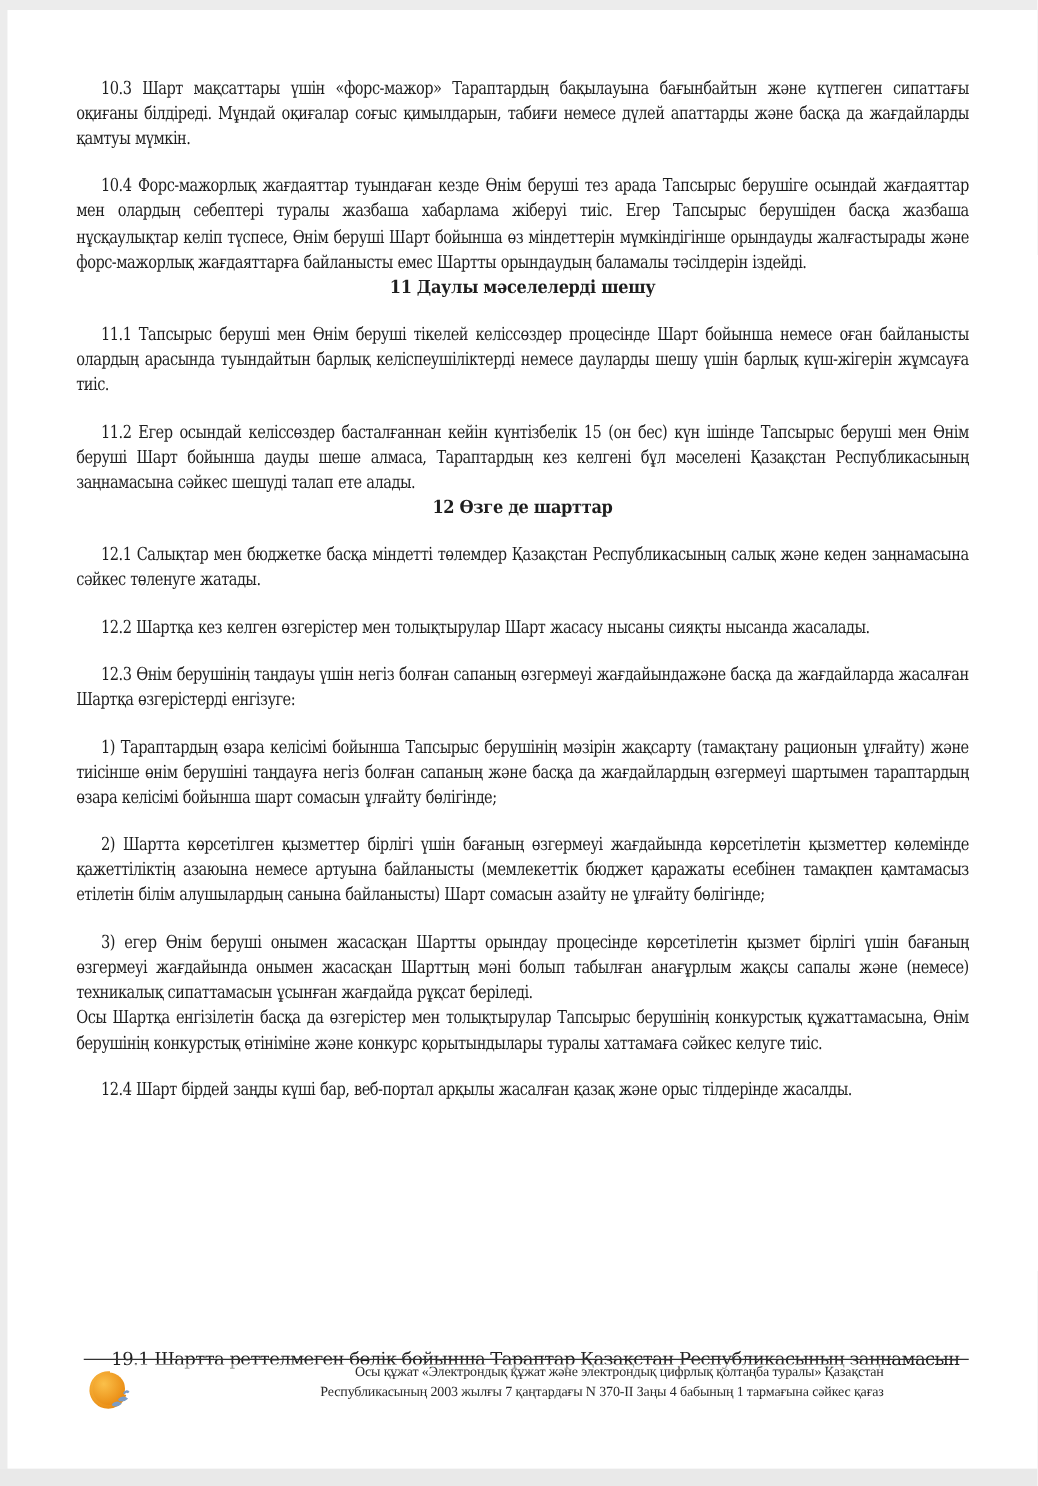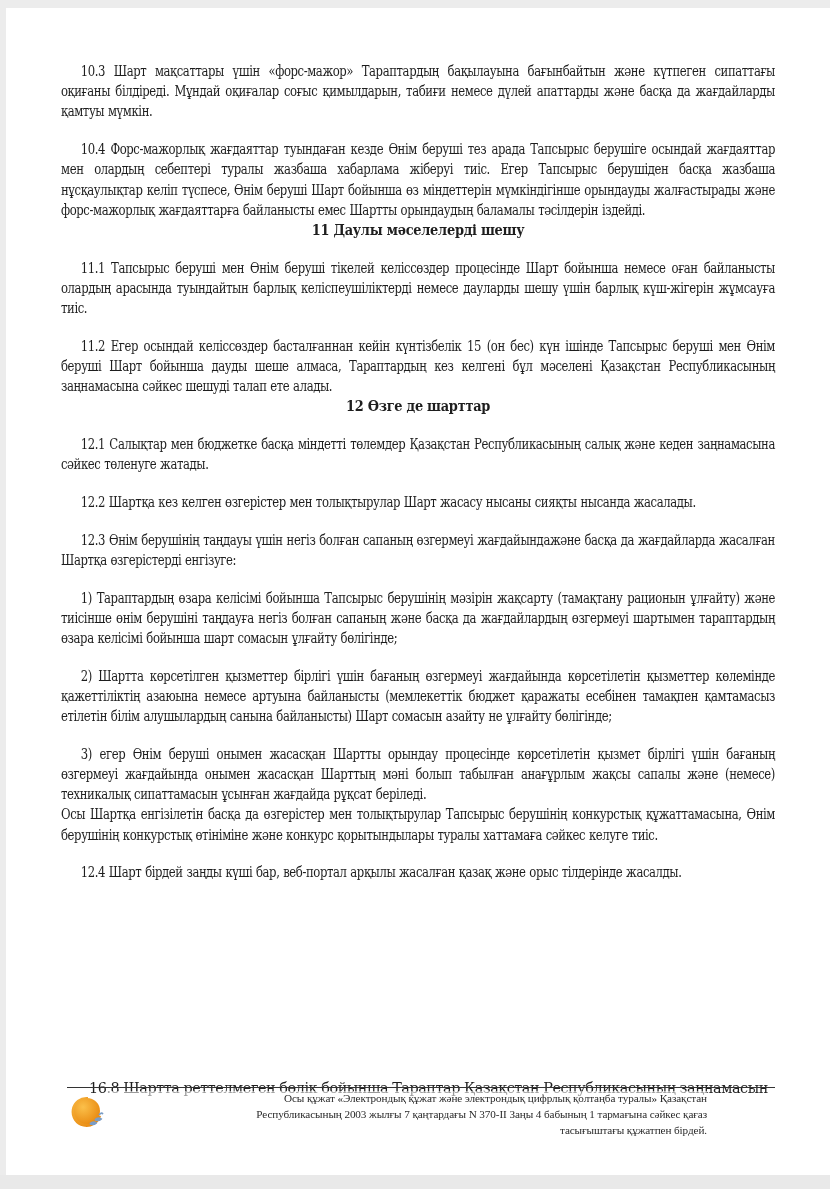--- a/index.html
+++ b/index.html
@@ -84,36 +84,35 @@
   <p class="para">12.2 Шартқа кез келген өзгерістер мен толықтырулар Шарт жасасу нысаны сияқты нысанда жасалады.</p>
   <p class="para">12.3 Өнім берушінің таңдауы үшін негіз болған сапаның өзгермеуі жағдайындажәне басқа да жағдайларда жасалған Шартқа өзгерістерді енгізуге:</p>
   <p class="para">1) Тараптардың өзара келісімі бойынша Тапсырыс берушінің мәзірін жақсарту (тамақтану рационын ұлғайту) және тиісінше өнім берушіні таңдауға негіз болған сапаның және басқа да жағдайлардың өзгермеуі шартымен тараптардың өзара келісімі бойынша шарт сомасын ұлғайту бөлігінде;</p>
   <p class="para">2) Шартта көрсетілген қызметтер бірлігі үшін бағаның өзгермеуі жағдайында көрсетілетін қызметтер көлемінде қажеттіліктің азаюына немесе артуына байланысты (мемлекеттік бюджет қаражаты есебінен тамақпен қамтамасыз етілетін білім алушылардың санына байланысты) Шарт сомасын азайту не ұлғайту бөлігінде;</p>
   <p class="para tight">3) егер Өнім беруші онымен жасасқан Шартты орындау процесінде көрсетілетін қызмет бірлігі үшін бағаның өзгермеуі жағдайында онымен жасасқан Шарттың мәні болып табылған анағұрлым жақсы сапалы және (немесе) техникалық сипаттамасын ұсынған жағдайда рұқсат беріледі.</p>
   <p class="para noindent">Осы Шартқа енгізілетін басқа да өзгерістер мен толықтырулар Тапсырыс берушінің конкурстық құжаттамасына, Өнім берушінің конкурстық өтініміне және конкурс қорытындылары туралы хаттамаға сәйкес келуге тиіс.</p>
   <p class="para">12.4 Шарт бірдей заңды күші бар, веб-портал арқылы жасалған қазақ және орыс тілдерінде жасалды.</p>
 </div>
 
 <div class="footer">
-  <div class="footer-overlap">16.8 Шартта реттелмеген бөлік бойынша Тараптар Қазақстан Республикасының заңнамасын</div>
+  <div class="footer-overlap">19.1 Шартта реттелмеген бөлік бойынша Тараптар Қазақстан Республикасының заңнамасын</div>
   <div class="footer-rule"></div>
   <div class="footer-logo">
     <svg width="36" height="36" viewBox="0 0 36 36">
       <defs>
         <radialGradient id="sunGrad" cx="35%" cy="35%" r="70%">
           <stop offset="0%" stop-color="#fbc04a"></stop>
           <stop offset="100%" stop-color="#e98b12"></stop>
         </radialGradient>
       </defs>
       <path d="M20 3 A15 15 0 1 0 33 22 L20 18 Z" fill="url(#sunGrad)"></path>
       <circle cx="19" cy="17" r="13" fill="url(#sunGrad)"></circle>
       <path d="M22 30 q3 -3 6 -1 q-2 2 -6 1 M27 26 q3 -3 6 -1 q-2 2 -6 1 M31 21 q2 -3 4 -1" stroke="#7a9cc6" stroke-width="1.8" fill="none"></path>
       <rect x="22" y="16" width="14" height="20" fill="#ffffff" opacity="0"></rect>
     </svg>
   </div>
   <div class="footer-text">
     <div>Осы құжат «Электрондық құжат және электрондық цифрлық қолтаңба туралы» Қазақстан</div>
     <div>Республикасының 2003 жылғы 7 қаңтардағы N 370-II Заңы 4 бабының 1 тармағына сәйкес қағаз</div>
-    <div>тасығыштағы құжатпен бірдей.</div>
   </div>
 </div>
 
 <div class="bottom-band"></div>
 
 </body></html>

